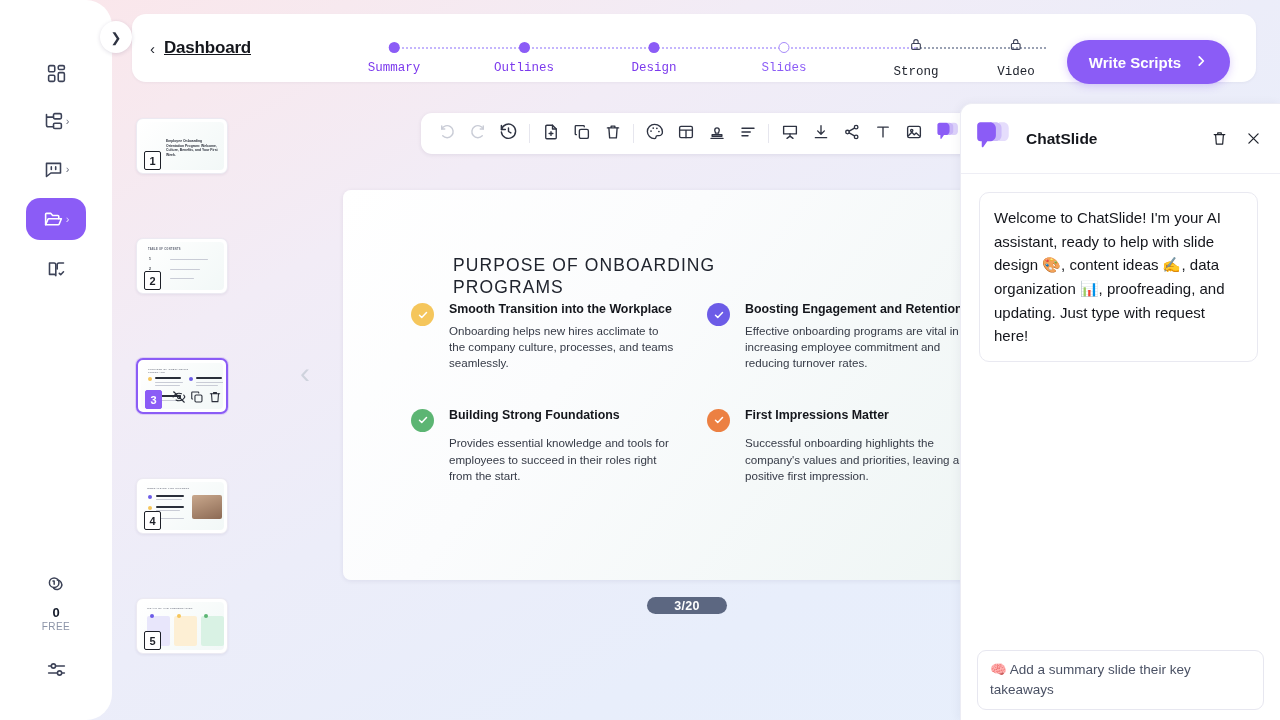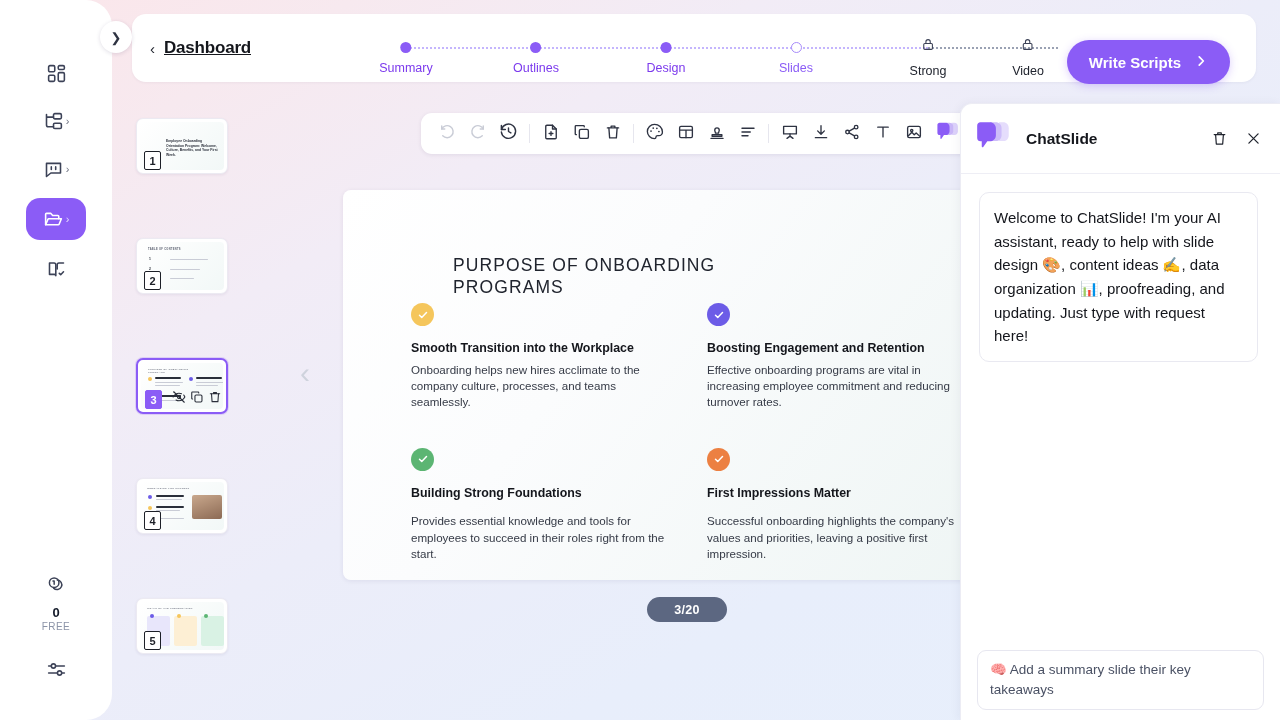--- a/index.html
+++ b/index.html
@@ -52,21 +52,21 @@
     width: 1124px; height: 68px;
     background: #ffffff; border-radius: 14px;
     display: flex; align-items: center;
     box-shadow: 0 1px 3px rgba(40,30,80,.05);
     z-index: 5;
   }
   .crumb { display: flex; align-items: center; gap: 9px; margin-left: 18px; cursor: pointer; }
   .crumb .chev { font-size: 15px; color: #20242e; }
   .crumb .title { font-size: 17px; font-weight: 700; color: #14161c; letter-spacing: -.2px; text-decoration: underline; }
 
-  .stepper { position: absolute; left: 244px; top: 22px; width: 730px; height: 52px; }
+  .stepper { position: absolute; left: 232px; top: 22px; width: 730px; height: 52px; font-family: Liberation Mono, monospace; }
   .step {
     position: absolute; top: 0; transform: translateX(-50%);
     display: flex; flex-direction: column; align-items: center; cursor: pointer;
   }
   .dot { width: 11px; height: 11px; border-radius: 50%; background: #8b5cf6; margin-top: 6px; }
   .dot.hollow { background: #ffffff; border: 1.6px solid #a78bfa; }
   .lock { margin-top: 1px; color: #3c4257; }
   .step .lbl { font-size: 12.5px; margin-top: 8px; color: #7c3aed; white-space: nowrap; }
   .step.locked .lbl { color: #20242e; }
   .step.current .lbl { color: #8b5cf6; }
@@ -144,41 +144,41 @@
     box-shadow: 0 1px 5px rgba(40,30,80,.08);
     overflow: hidden;
   }
   .slide-title {
     position: absolute; left: 110px; top: 64px; width: 300px;
     font-size: 17.5px; font-weight: 400; letter-spacing: 1.1px;
     color: #20242e; line-height: 1.28; text-transform: uppercase;
   }
   .grid { position: absolute; left: 68px; top: 112px; width: 560px; }
   .row { display: flex; gap: 32px; }
-  .cell { width: 264px; display: flex; gap: 15px; flex-direction: column; }
+  .cell { width: 264px; display: flex; gap: 15px; }
   .badge {
     width: 23px; height: 23px; border-radius: 50%; flex: 0 0 23px;
     display: flex; align-items: center; justify-content: center;
     margin-top: 1px;
   }
   .badge svg { display: block; }
   .cell-body { flex: 1; }
   .cell-h { font-size: 12.4px; font-weight: 700; color: #14161c; line-height: 1.25; }
   .cell-p { font-size: 11.6px; color: #353a46; line-height: 1.42; margin-top: 5px; }
   .row2 { margin-top: 36px; }
   .row2 .cell-p { margin-top: 12px; }
 
   .nav-prev {
     position: absolute; left: 300px; top: 358px;
     font-size: 30px; color: #cfd3dd; cursor: pointer; line-height: 1;
     font-weight: 300; z-index: 3;
   }
   .page-pill {
     position: absolute; left: 647px; top: 597px;
-    width: 80px; height: 25px; border-radius: 13px;
+    width: 80px; height: 17px; border-radius: 13px;
     background: #5c6781; color: #fff;
     font-size: 12.5px; font-weight: 700; letter-spacing: .3px;
     display: flex; align-items: center; justify-content: center;
     z-index: 4;
   }
 
   
   .chat {
     position: absolute; right: 0; top: 103px;
     width: 320px; height: 617px;

